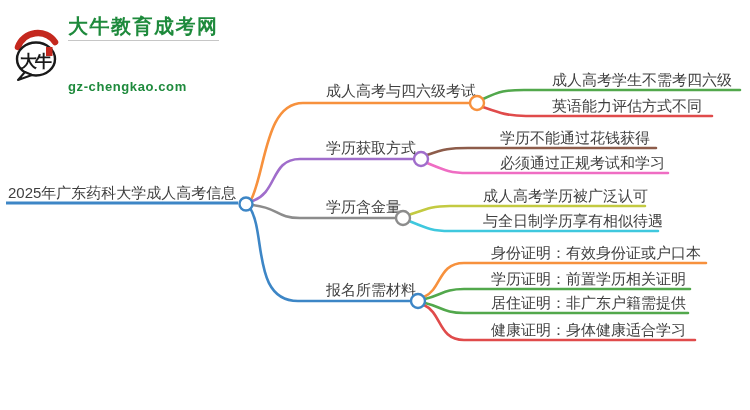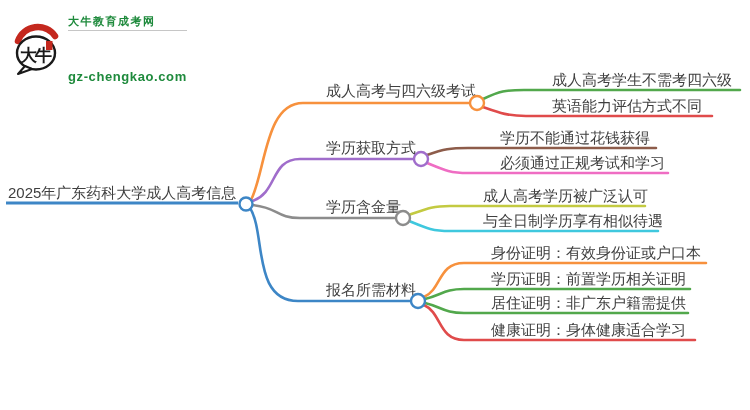--- a/index.html
+++ b/index.html
@@ -24,21 +24,21 @@
 
   
   .logo {
     position:absolute; left:13px; top:15px;
     display:flex; align-items:center; gap:7px;
     cursor:pointer;
   }
   .logo-badge { width:48px; height:52px; display:block; }
   .logo-words { display:flex; flex-direction:column; justify-content:center; }
   .logo-title {
-    color:#1e8a3c; font-weight:bold; font-size:11px;
+    color:#1e8a3c; font-weight:bold; font-size:20px;
     letter-spacing:1.5px; line-height:1.15;
     padding-bottom:2px; border-bottom:1px solid #c6c6c6;
   }
   .logo-domain {
     color:#1e8a3c; font-weight:bold; font-size:13px;
     letter-spacing:0.6px; padding-top:1px;margin-top:37px;
   }
 </style>
 </head>
 <body>

